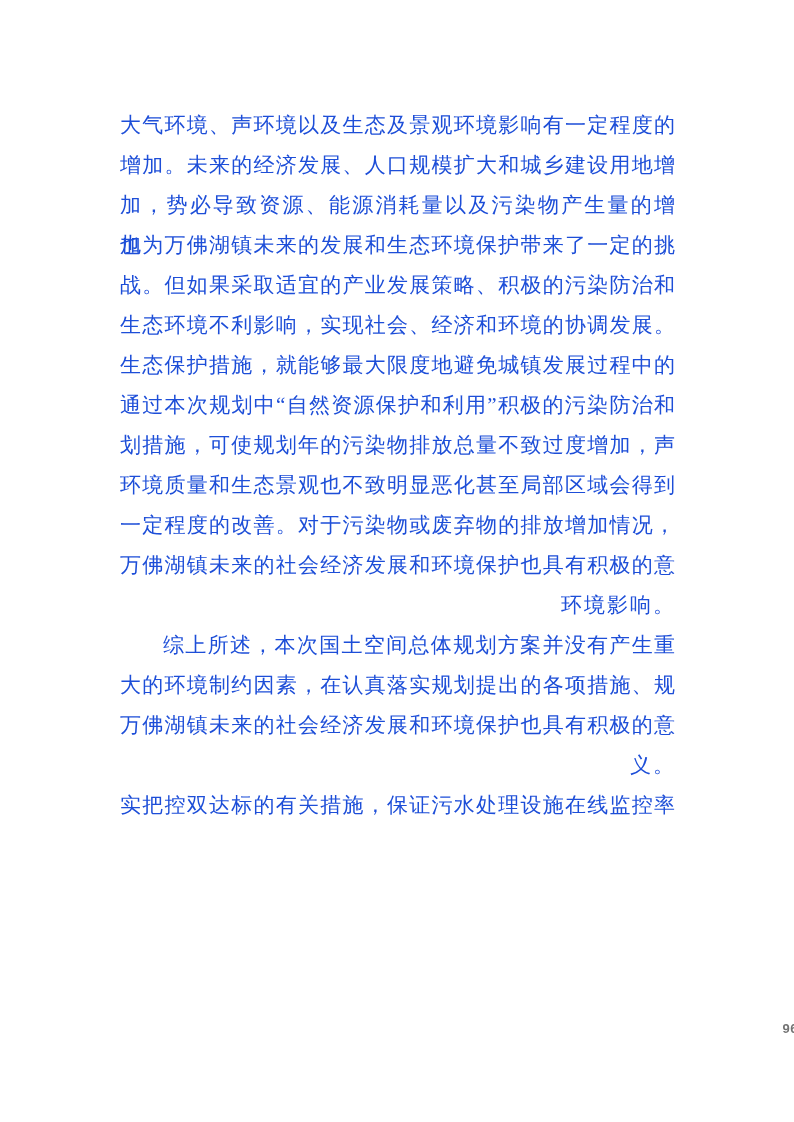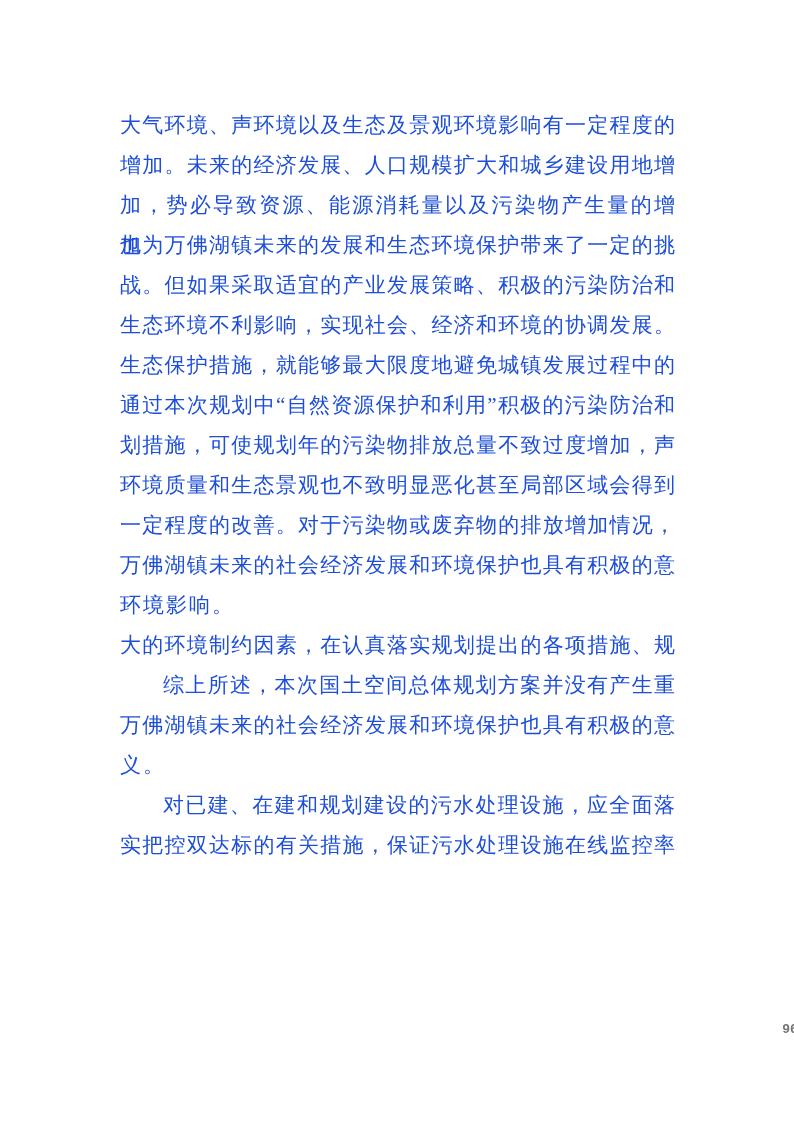--- a/index.html
+++ b/index.html
@@ -28,21 +28,21 @@
     font-size: 21px;
     color: #1d4ed8;
   }
   .line.justify {
     text-align: justify;
     text-align-last: justify;
     text-justify: inter-character;
     letter-spacing: 1px;
   }
   .line.left {
-    text-align: left;
+    text-align: right;
     letter-spacing: 2px;
   }
   .line.indent {
     text-indent: 43px;
   }
   .page-number {
     position: absolute;
     left: 4px;
     top: 1021px;
     width: 100%;
@@ -65,21 +65,20 @@
       <div class="line justify">也为万佛湖镇未来的发展和生态环境保护带来了一定的挑</div>
       <div class="line justify">战。但如果采取适宜的产业发展策略、积极的污染防治和</div>
       <div class="line justify">生态环境不利影响，实现社会、经济和环境的协调发展。</div>
       <div class="line justify">生态保护措施，就能够最大限度地避免城镇发展过程中的</div>
       <div class="line justify">通过本次规划中“自然资源保护和利用”积极的污染防治和</div>
       <div class="line justify">划措施，可使规划年的污染物排放总量不致过度增加，声</div>
       <div class="line justify">环境质量和生态景观也不致明显恶化甚至局部区域会得到</div>
       <div class="line justify">一定程度的改善。对于污染物或废弃物的排放增加情况，</div>
       <div class="line justify">万佛湖镇未来的社会经济发展和环境保护也具有积极的意</div>
       <div class="line left">环境影响。</div>
+      <div class="line justify indent">综上所述，本次国土空间总体规划方案并没有产生重</div>
       <div class="line justify">大的环境制约因素，在认真落实规划提出的各项措施、规</div>
-      <div class="line justify indent">综上所述，本次国土空间总体规划方案并没有产生重</div>
       <div class="line justify">万佛湖镇未来的社会经济发展和环境保护也具有积极的意</div>
       <div class="line left">义。</div>
-      <div class="line justify indent">对已建、在建和规划建设的污水处理设施，应全面落</div>
       <div class="line justify">实把控双达标的有关措施，保证污水处理设施在线监控率</div>
     </div>
   <div class="page-number">96</div>
 </div>
 
 </body></html>

